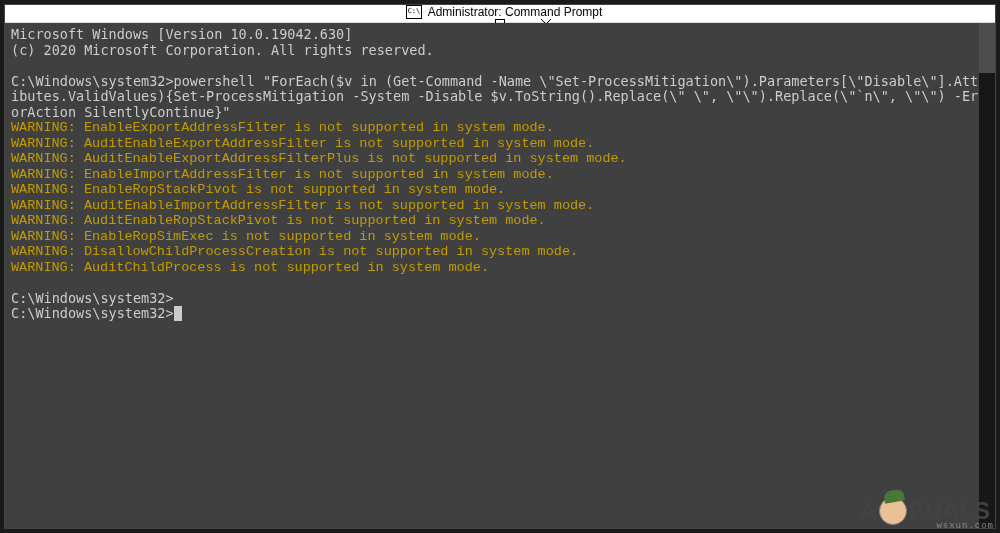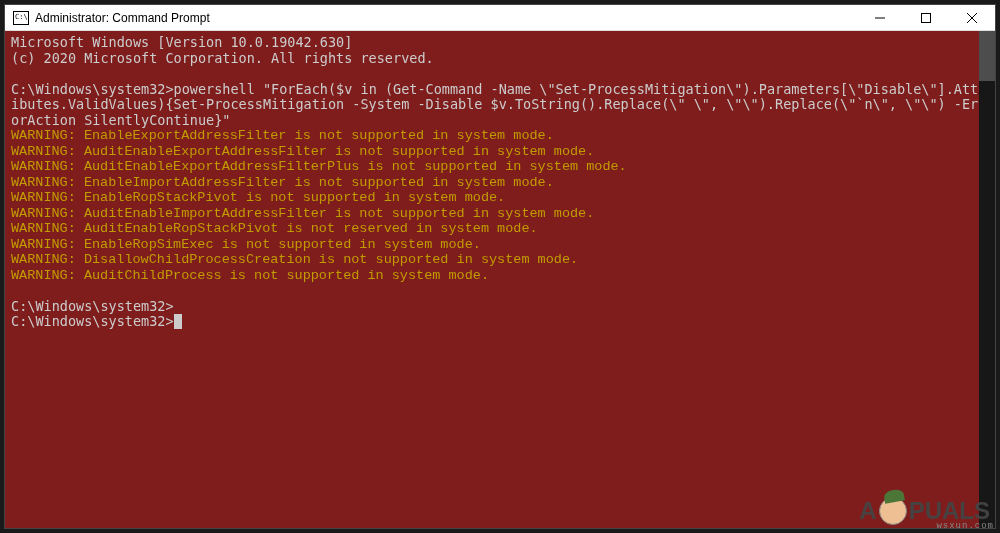--- a/index.html
+++ b/index.html
@@ -16,26 +16,27 @@
       top: 4px;
       left: 4px;
       right: 4px;
       bottom: 4px;
       background: #000;
       border: 1px solid #444;
       display: flex;
       flex-direction: column;
     }
     .titlebar {
-      height: 26px;
+      height: 18px;
       background: #fff;
       display: flex;
       align-items: center;
       justify-content: space-between;
       border-bottom: 1px solid #ddd;
+      flex-direction: column;
     }
     .titlebar-left {
       display: flex;
       align-items: center;
       padding-left: 8px;
       gap: 6px;
     }
     .cmd-icon {
       width: 16px;
       height: 14px;
@@ -71,21 +72,21 @@
       align-items: center;
       justify-content: center;
       font-family: "Segoe UI", sans-serif;
       font-size: 10px;
       color: #000;
       cursor: pointer;
     }
     .win-btn svg { width: 10px; height: 10px; }
     .terminal {
       flex: 1;
-      background: #7f1d1d;
+      background: #404040;
       padding: 4px 6px;
       font-size: 13.5px;
       line-height: 1.15;
       color: #ccc;
       position: relative;
       overflow: hidden;
     }
     .scrollbar {
       position: absolute;
       right: 0;
@@ -189,21 +190,21 @@
     <div class="line">(c) 2020 Microsoft Corporation. All rights reserved.</div>
     <div class="line">&nbsp;</div>
     <div class="line prompt-line"><span>C:\Windows\system32&gt;</span><span>powershell "ForEach($v in (Get-Command -Name \"Set-ProcessMitigation\").Parameters[\"Disable\"].Attributes.ValidValues){Set-ProcessMitigation -System -Disable $v.ToString().Replace(\" \", \"\").Replace(\"`n\", \"\") -ErrorAction SilentlyContinue}"</span></div>
     <div id="warnings-container">
         <div class="line warn">WARNING: EnableExportAddressFilter is not supported in system mode.</div>
         <div class="line warn">WARNING: AuditEnableExportAddressFilter is not supported in system mode.</div>
         <div class="line warn">WARNING: AuditEnableExportAddressFilterPlus is not supported in system mode.</div>
         <div class="line warn">WARNING: EnableImportAddressFilter is not supported in system mode.</div>
         <div class="line warn">WARNING: EnableRopStackPivot is not supported in system mode.</div>
         <div class="line warn">WARNING: AuditEnableImportAddressFilter is not supported in system mode.</div>
-        <div class="line warn">WARNING: AuditEnableRopStackPivot is not reserved in system mode.</div>
+        <div class="line warn">WARNING: AuditEnableRopStackPivot is not supported in system mode.</div>
         <div class="line warn">WARNING: EnableRopSimExec is not supported in system mode.</div>
         <div class="line warn">WARNING: DisallowChildProcessCreation is not supported in system mode.</div>
         <div class="line warn">WARNING: AuditChildProcess is not supported in system mode.</div>
       </div>
     <div class="line">&nbsp;</div>
     <div class="line prompt-line"><span>C:\Windows\system32&gt;</span></div>
     <div class="line prompt-line"><span>C:\Windows\system32&gt;</span><span class="cursor"></span></div>
     <div class="scrollbar">
       <div class="scroll-thumb"></div>
     </div>

